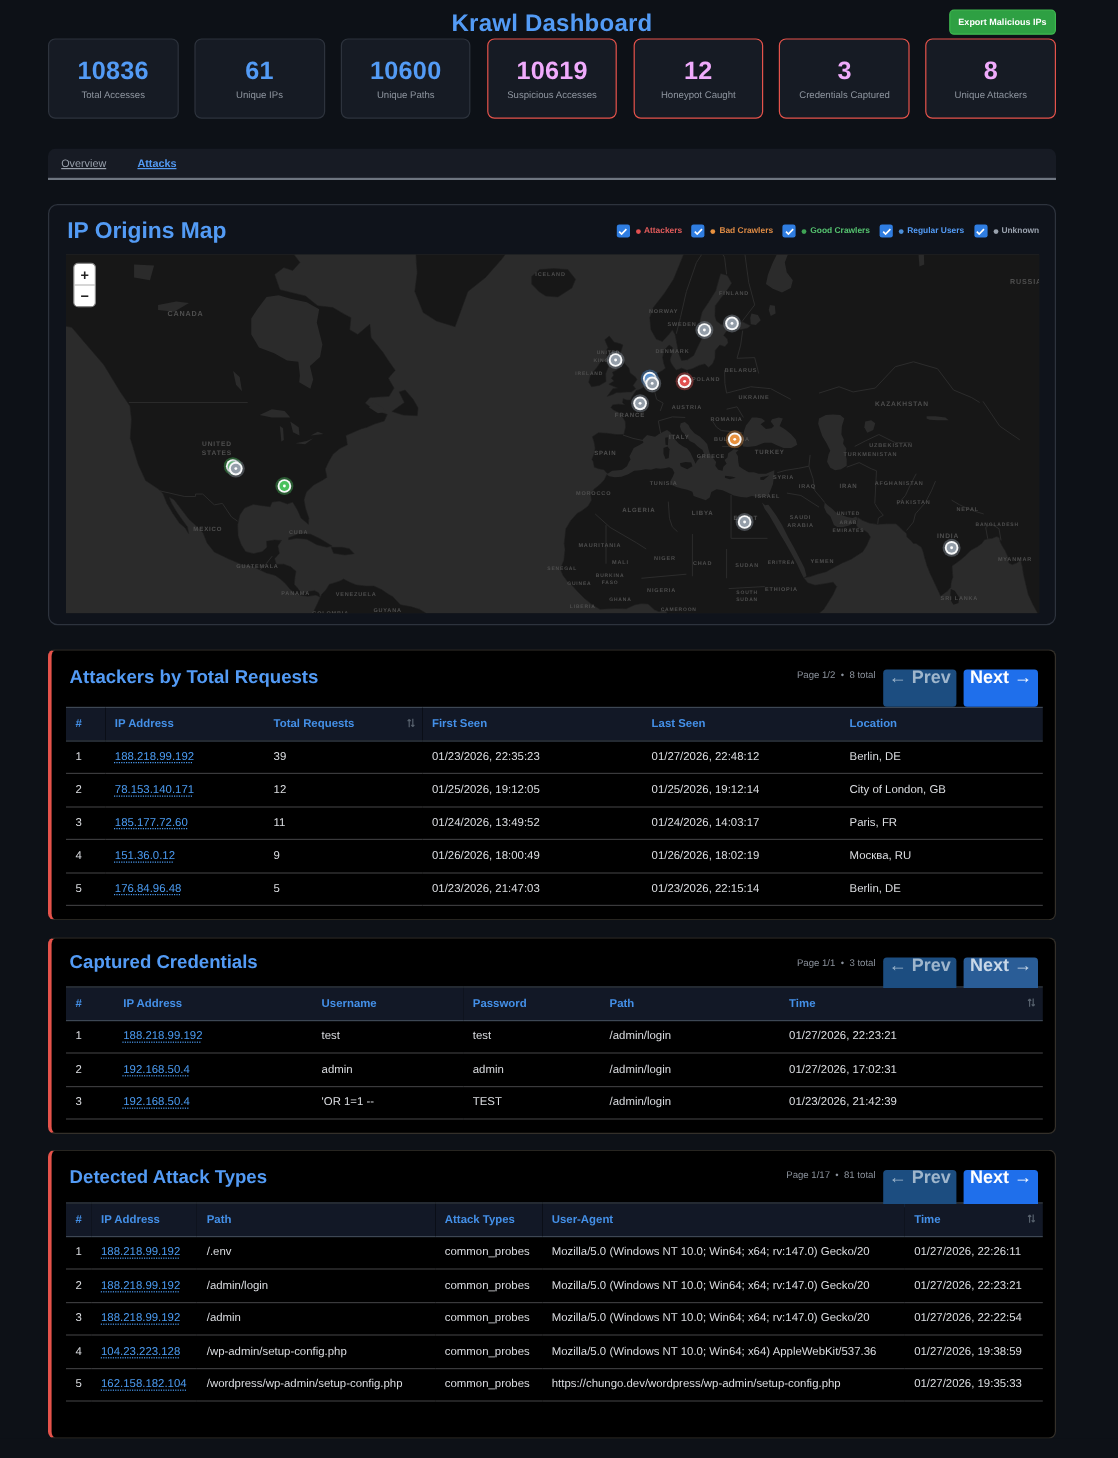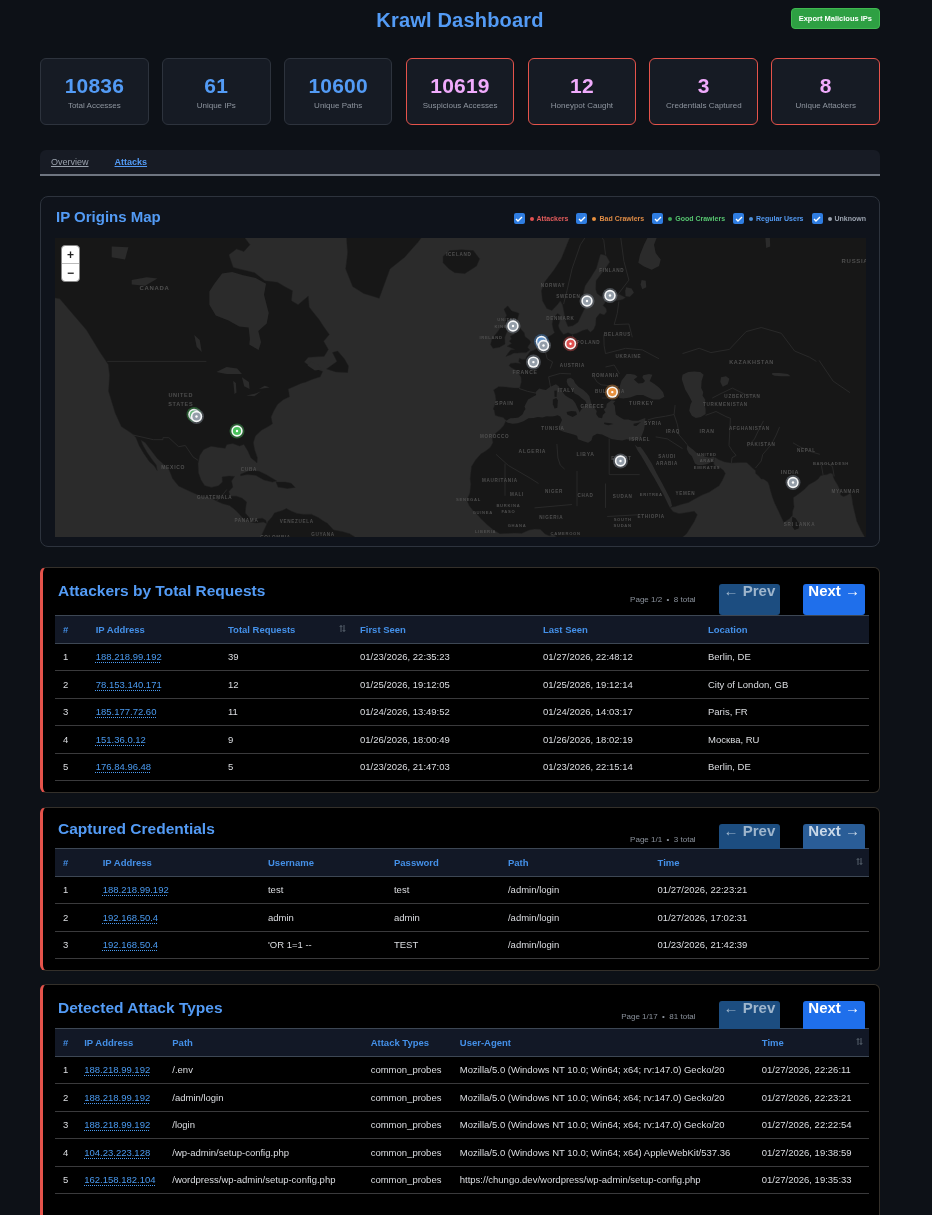--- a/index.html
+++ b/index.html
@@ -1,45 +1,45 @@
 <!DOCTYPE html>
 <html><head><meta charset="utf-8"><title>Krawl Dashboard</title><style>
 *{margin:0;padding:0;box-sizing:border-box}
 html,body{width:932px;background:#0d1117;font-family:"Liberation Sans",sans-serif;}
 body{overflow-x:hidden}
 .wrap{width:840px;margin-left:40px;position:relative}
 h1{margin:0;padding-top:9px;text-align:center;font-size:20px;font-weight:bold;color:#539bf5;letter-spacing:0.2px}
 .exportbtn{position:absolute;right:0;top:8px;height:21px;line-height:19px;padding:0 7px;background:#2ea043;border:1px solid #3fb950;border-radius:4px;color:#fff;font-size:7.5px;font-weight:bold}
-.stats{display:flex;gap:13.2px;margin-top:26px}
+.stats{display:flex;gap:13.2px;}
 .stat{flex:1;height:67px;background:#161b24;border:1px solid #2d333d;border-radius:6px;text-align:center;padding-top:16px}
 .stat .v{font-size:21px;font-weight:bold;color:#539bf5;line-height:21px;letter-spacing:0.2px}
 .stat .l{font-size:8px;color:#8e959f;margin-top:5px}
 .stat.red .v{color:#f0abfc}
 .stat.red{border-color:#e5534b}
 .tabs{margin-top:25px;background:#171b24;border-bottom:2px solid #6e7580;height:26px;border-radius:6px 6px 0 0;padding-left:11px;display:flex;gap:26px;align-items:center}
 .tabs a{font-size:9px;text-decoration:underline}
 .tabs .t1{color:#99a1ac}
 .tabs .t2{color:#539bf5;font-weight:bold}
 .mapcard{margin-top:20px;height:351px;background:#0f131b;border:1px solid #2d333d;border-radius:8px;position:relative}
-.mapcard h2{position:absolute;left:15px;top:11px;font-size:15px;color:#539bf5}
+.mapcard h2{position:absolute;left:15px;top:11px;font-size:19px;color:#539bf5}
 .legend{position:absolute;right:13px;top:16px;display:flex;gap:8px;align-items:center}
 .litem{display:flex;align-items:center;gap:3px;font-size:7px;font-weight:bold}
 .cb{width:11px;height:11px;border-radius:2px;background:#2f7de1;display:inline-block;position:relative;margin-right:2px}
 .cb svg{position:absolute;left:1.5px;top:2.5px}
 .dot{width:4px;height:4px;border-radius:50%;display:inline-block}
 .mapbox{position:absolute;left:14px;top:41px;width:811px;height:299px;background:#2a2a2a;overflow:hidden}
 .zoomctl{position:absolute;left:6px;top:7px;width:19px;height:37px;background:#fff;border-radius:4px;border:1px solid #888;z-index:5}
 .zoomctl div{height:18px;line-height:18px;text-align:center;font-size:12px;font-weight:bold;color:#222}
 .zoomctl .zin{border-bottom:1px solid #bbb;height:18px}
 .tcard{background:#000000;border:1px solid #34302a;border-left:3px solid #e5534b;border-radius:6px;position:relative;padding-bottom:11px}
 .tcard.c1{margin-top:20px}
 .tcard.c2{margin-top:14px}
 .tcard.c3{margin-top:13px;padding-bottom:30px}
 .tcard h2{padding:14px 0 0 15px;font-size:15.5px;color:#539bf5;display:inline-block}
-.pg{position:absolute;right:14px;top:16px;display:flex;align-items:center;gap:23px}
+.pg{position:absolute;right:14px;top:16px;display:flex;align-items:flex-start;gap:6px}
 .pginfo{font-size:8px;color:#8b929c}
 .btn{display:inline-block;height:31px;line-height:14px;padding:0 5px;border-radius:3px;font-size:15px;color:#fff;background:#1f6feb;font-weight:bold}
 .btn.dim{background:#1c4d80;color:#9fb6cc}
 .btn.dim2{background:#2a5d97;color:#c9d8e8}
 table{border-collapse:collapse;margin:15px 12px 0;font-size:9.5px;color:#dcdee2;table-layout:fixed}
 .c2 table{margin-top:10px}
 .c3 table{margin-top:11px}
 .c2 h2{padding-top:12px}
 th{background:#121826;color:#4490e8;text-align:left;padding:0 8px;font-size:9.5px;height:27.5px;border-top:1px solid #3d4754;border-bottom:1px solid #3d4754;position:relative}
 td{padding:0 8px;height:27.5px;border-bottom:1px solid #3a3a3c}
@@ -538,21 +538,21 @@
             <td>2</td>
             <td><a class="ip">188.218.99.192</a></td>
             <td>/admin/login</td>
             <td>common_probes</td>
             <td style="white-space:nowrap;overflow:hidden">Mozilla/5.0 (Windows NT 10.0; Win64; x64; rv:147.0) Gecko/20</td>
             <td>01/27/2026, 22:23:21</td>
           </tr>
           <tr>
             <td>3</td>
             <td><a class="ip">188.218.99.192</a></td>
-            <td>/login</td>
+            <td>/admin</td>
             <td>common_probes</td>
             <td style="white-space:nowrap;overflow:hidden">Mozilla/5.0 (Windows NT 10.0; Win64; x64; rv:147.0) Gecko/20</td>
             <td>01/27/2026, 22:22:54</td>
           </tr>
           <tr>
             <td>4</td>
             <td><a class="ip">104.23.223.128</a></td>
             <td>/wp-admin/setup-config.php</td>
             <td>common_probes</td>
             <td style="white-space:nowrap;overflow:hidden">Mozilla/5.0 (Windows NT 10.0; Win64; x64) AppleWebKit/537.36</td>

